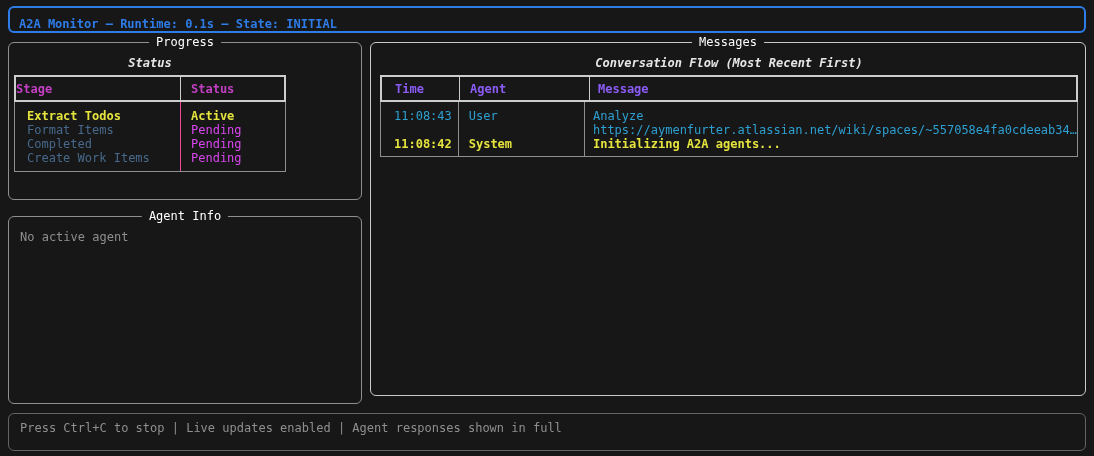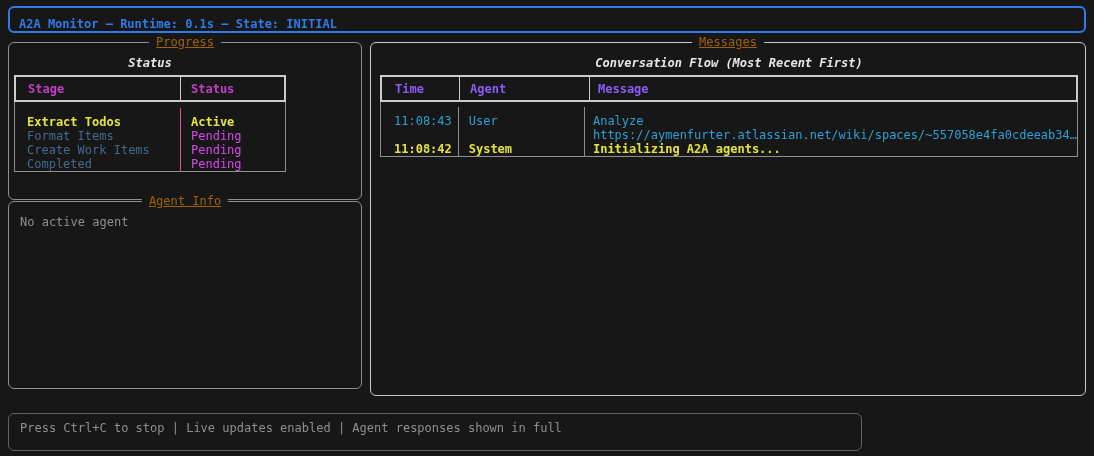--- a/index.html
+++ b/index.html
@@ -20,25 +20,25 @@
     display: flex; align-items: flex-end; padding-left: 9px;
   }
   .topbar-title { color: #2e7ce8; font-weight: bold; white-space: nowrap; }
 
   
   .panel {
     position: absolute; border: 1px solid #8f8f8f; border-radius: 6px;
   }
   .panel-title {
     position: absolute; top: -8px; left: 50%; transform: translateX(-50%);
-    background: #171717; padding: 0 7px; color: #a16207;
-    line-height: 15px; white-space: nowrap; text-decoration: underline;
+    background: #171717; padding: 0 7px; color: #ffffff;
+    line-height: 15px; white-space: nowrap;
   }
   .progress-panel { left: 8px;  top: 42px;  width: 354px; height: 158px; }
-  .agent-panel    { left: 8px;  top: 201px; width: 354px; height: 188px; }
+  .agent-panel    { left: 8px;  top: 216px; width: 354px; height: 188px; }
   .messages-panel { left: 370px; top: 42px; width: 716px; height: 354px; border-color: #c9c9c9; }
 
   .table-title {
     font-style: italic; font-weight: bold; text-align: center;
     margin-top: 13px; height: 14px; line-height: 14px; color: #e6e6e6;
     white-space: nowrap;
   }
   .progress-panel .table-title { width: 272px; margin-left: 5px; }
   .messages-panel .table-title { width: 698px; margin-left: 9px; }
 
@@ -48,29 +48,29 @@
   .messages-panel .ttable { margin-left: 9px; width: 698px; }
 
   .thead {
     display: flex; height: 27px;
     border: 2px solid #cdcdcd; font-weight: bold;
   }
   .th { display: flex; align-items: center; height: 100%; white-space: nowrap; }
   .progress-panel .th { color: #c43fc4; }
   .messages-panel .th { color: #8b5cf6; }
 
-  .progress-panel .th-1 { width: 164px; padding-left: 12px; }
+  .progress-panel .th-1 { width: 164px; }
   .progress-panel .th-2 { flex: 1; border-left: 1px solid #cdcdcd; padding-left: 10px; }
   .messages-panel .th-1 { width: 77px;  padding-left: 13px; }
   .messages-panel .th-2 { width: 130px; border-left: 1px solid #cdcdcd; padding-left: 10px; }
   .messages-panel .th-3 { flex: 1; border-left: 1px solid #cdcdcd; padding-left: 8px; }
 
   .tbody {
     display: flex;
-    border: 1px solid #8f8f8f; border-top: none; align-items: flex-end;
+    border: 1px solid #8f8f8f; border-top: none;
   }
   .progress-panel .tbody { height: 70px; }
   .messages-panel .tbody { height: 55px; }
   .bcol { padding-top: 7px; }
   .progress-panel .bcol-1 { width: 165px; }
   .progress-panel .bcol-2 { flex: 1; border-left: 1px solid #ec4899; }
   .messages-panel .bcol-1 { width: 79px; }
   .messages-panel .bcol-2 { width: 130px; border-left: 1px solid #8f8f8f; }
   .messages-panel .bcol-3 { flex: 1; border-left: 1px solid #8f8f8f; }
 
@@ -88,21 +88,21 @@
   .c-stage-pending  { color: #47698c; }
   .c-status-pending { color: #d946ef; }
   .c-cyan   { color: #2da0d2; }
   .c-yellow { color: #e5e43e; font-weight: bold; }
 
   
   .agent-content { padding: 13px 0 0 11px; color: #8f8f8f; white-space: nowrap; }
 
   
   .footer {
-    position: absolute; left: 8px; top: 413px; width: 854px; height: 38px;
+    position: absolute; left: 8px; top: 413px; width: 1078px; height: 38px;
     border: 1px solid #636363; border-radius: 6px;
     color: #8f8f8f; padding: 7px 0 0 11px; white-space: nowrap;
   }
 </style>
 </head>
 <body>
 
 <div class="app">
 
   <div class="topbar">
@@ -114,22 +114,22 @@
     <div class="table-title">Status</div>
     <div class="ttable">
       <div class="thead">
         <div class="th th-1">Stage</div>
         <div class="th th-2">Status</div>
       </div>
       <div class="tbody">
         <div class="bcol bcol-1">
           <div class="line c-active">Extract Todos</div>
           <div class="line c-stage-pending">Format Items</div>
+          <div class="line c-stage-pending">Completed</div>
           <div class="line c-stage-pending">Create Work Items</div>
-          <div class="line c-stage-pending">Completed</div>
         </div>
         <div class="bcol bcol-2">
           <div class="line c-active">Active</div>
           <div class="line c-status-pending">Pending</div>
           <div class="line c-status-pending">Pending</div>
           <div class="line c-status-pending">Pending</div>
         </div>
       </div>
     </div>
   </div>

